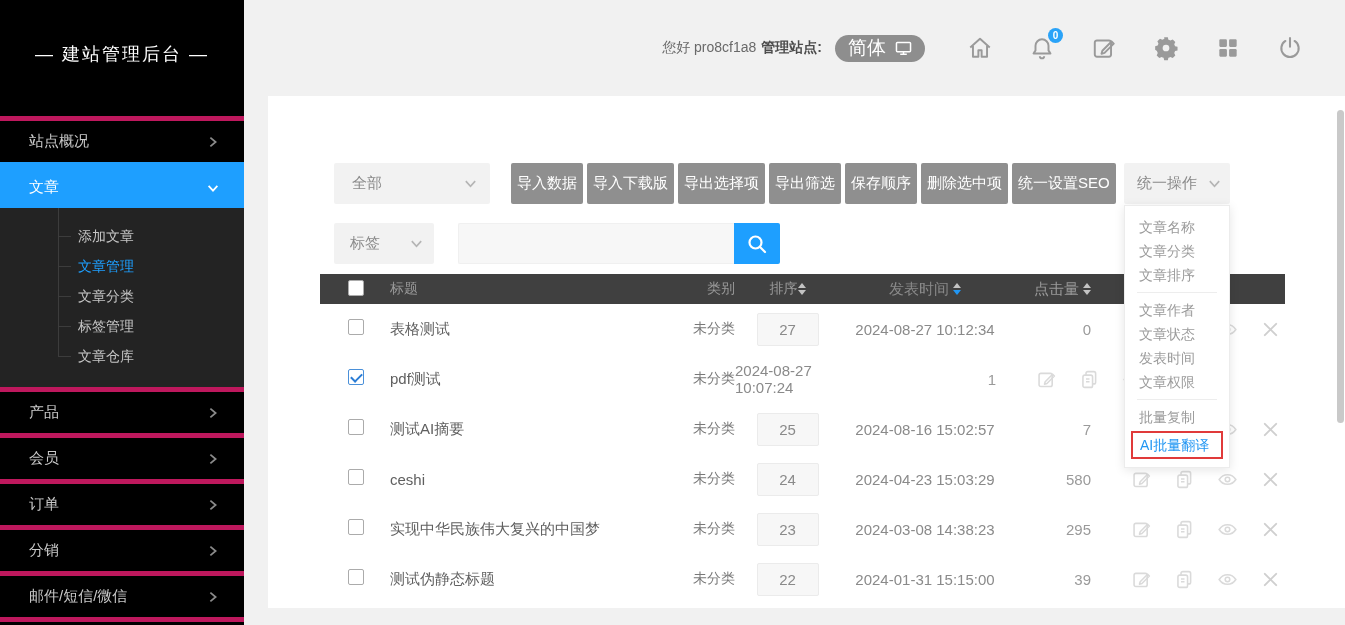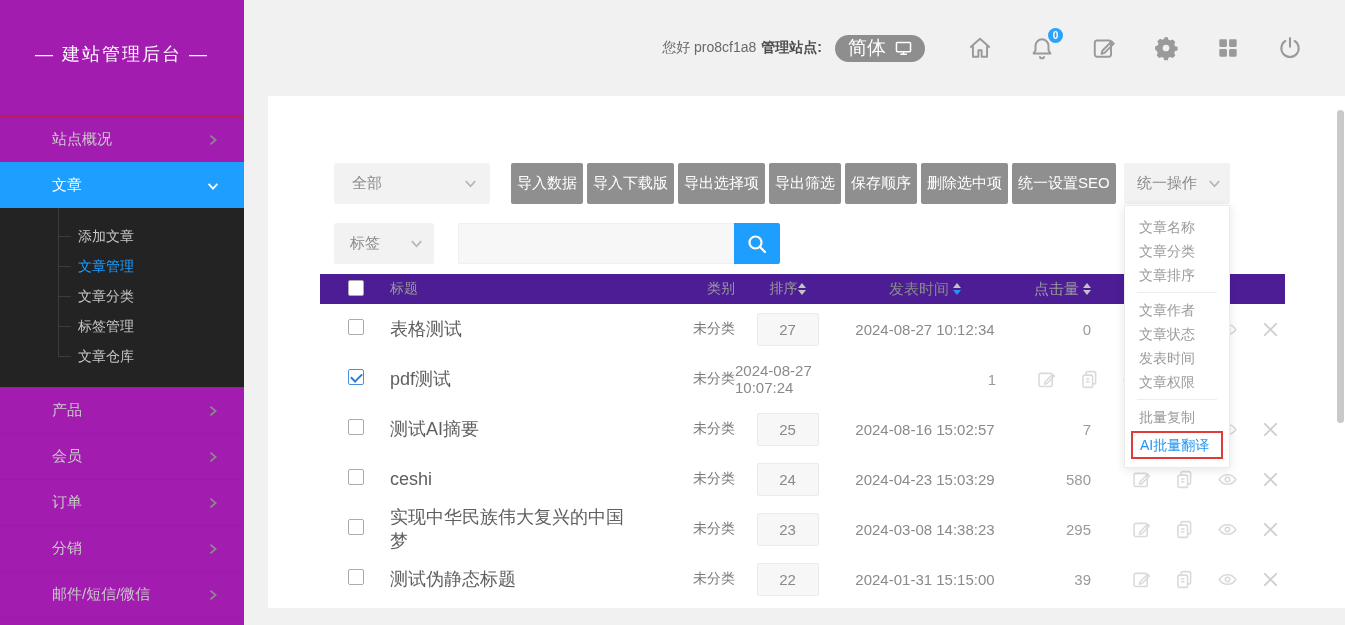--- a/index.html
+++ b/index.html
@@ -1,24 +1,24 @@
 <!DOCTYPE html>
 <html><head>
 <meta charset="utf-8">
 <style>
   * { margin:0; padding:0; box-sizing:border-box; }
   html,body { width:1345px; height:625px; overflow:hidden; }
   body { font-family:"Liberation Sans","DejaVu Sans",sans-serif; background:#f1f1f1; }
   .app { position:relative; width:1345px; height:625px; }
 
   
-  .sidebar { position:absolute; left:0; top:0; width:244px; height:625px; background:#a21caf; z-index:10; }
+  .sidebar { position:absolute; left:0; top:0; width:244px; height:625px; background:#000000; z-index:10; }
   .sidebar-title { margin-top:42px; text-align:center; color:#ffffff; font-size:18px; letter-spacing:2px; white-space:nowrap; }
   .nav { position:absolute; top:116px; left:0; right:0; }
-  .nav-item { height:46px; display:flex; align-items:center; padding:0 24px 0 52px; color:#c9c9c9; font-size:15px; border-top:1px solid #be185d; cursor:pointer; }
+  .nav-item { height:46px; display:flex; align-items:center; padding:0 24px 0 29px; color:#c9c9c9; font-size:15px; border-top:5px solid #be185d; cursor:pointer; }
   .nav-item .nav-label { flex:1; }
   .nav-item .chev { width:14px; height:14px; color:#8b8b8b; flex:0 0 auto; }
   .nav-item.active { background:#1e9fff; color:#fff; border-top-color:#1e9fff; }
   .nav-item.active .chev { color:#fff; }
   .submenu { background:#232323; padding:13px 0 16px; position:relative; }
   .submenu::before { content:""; position:absolute; left:58px; top:0; bottom:30px; width:1px; background:#3c3c3c; }
   .sub-item { position:relative; height:30px; line-height:30px; padding-left:78px; font-size:14px; color:#c6c6c6; cursor:pointer; }
   .sub-item::before { content:""; position:absolute; left:58px; top:15px; width:13px; height:1px; background:#3c3c3c; }
   .sub-item.active { color:#1e9fff; }
 
@@ -47,24 +47,24 @@
   .gbtn { height:41px; background:#8f8f8f; color:#fff; font-size:15px; padding:0 6px; display:flex; align-items:center; border:none; border-radius:2px; cursor:pointer; white-space:nowrap; font-family:inherit; }
 
   .search-wrap { position:absolute; left:190px; top:127px; width:322px; height:41px; display:flex; }
   .search-input { flex:1; background:#f7f7f7; border:1px solid #f0f0f0; border-right:none; padding:0 12px; font-size:14px; color:#666; outline:none; border-radius:2px 0 0 2px; font-family:inherit; }
   .search-btn { width:46px; background:#1e9fff; border:none; display:flex; align-items:center; justify-content:center; cursor:pointer; border-radius:0 2px 2px 0; }
   .search-btn svg { width:24px; height:24px; color:#fff; }
 
   
   .table { position:absolute; left:52px; top:178px; width:965px; }
   .trow { display:grid; grid-template-columns:70px 240px 105px 105px 170px 95px 1fr; align-items:center; }
-  .thead { background:#4c1d95; height:30px; color:#9a9a9a; font-size:14px; }
+  .thead { background:#404040; height:30px; color:#9a9a9a; font-size:14px; }
   .tbody .trow { height:50px; background:#fff; }
   .c-check { padding-left:28px; }
-  .c-title { color:#5f5f5f; font-size:18px; }
+  .c-title { color:#5f5f5f; font-size:15px; }
   .thead .c-title { color:#9a9a9a; font-size:14px; }
   .c-cat { text-align:right; color:#787878; font-size:14px; }
   .thead .c-cat { color:#9a9a9a; }
   .c-sort { display:flex; justify-content:center; align-items:center; }
   .sort-box { width:62px; height:33px; background:#f7f7f7; border:1px solid #ebebeb; border-radius:2px; color:#8a8a8a; font-size:15px; display:flex; align-items:center; justify-content:center; cursor:text; }
   .c-time { display:flex; justify-content:center; align-items:center; color:#8a8a8a; font-size:15px; gap:4px; }
   .c-clicks { display:flex; justify-content:flex-end; align-items:center; padding-right:14px; color:#9a9a9a; font-size:15px; gap:4px; }
   .sorter { display:inline-flex; flex-direction:column; gap:2px; cursor:pointer; }
   .tri { width:0; height:0; border-left:4px solid transparent; border-right:4px solid transparent; }
   .tri.up { border-bottom:5px solid #c3c3c3; }

